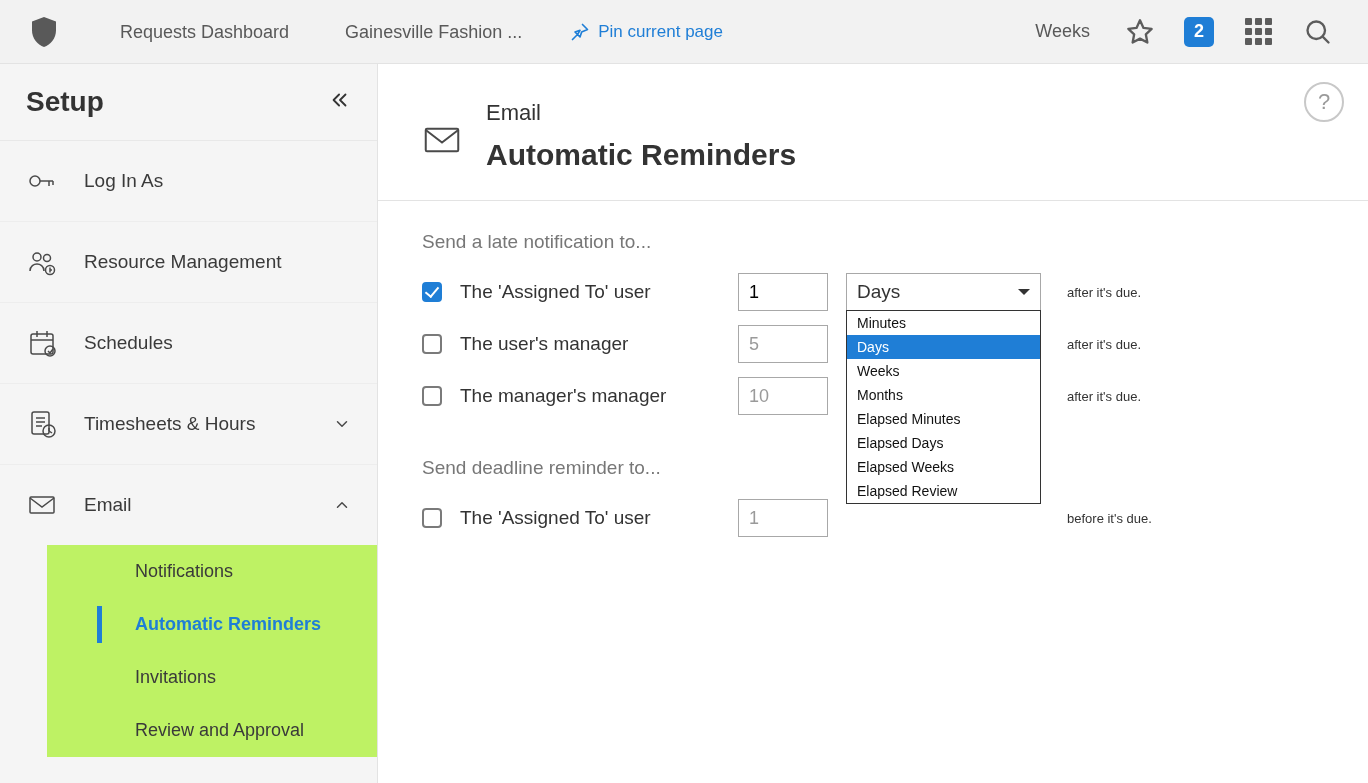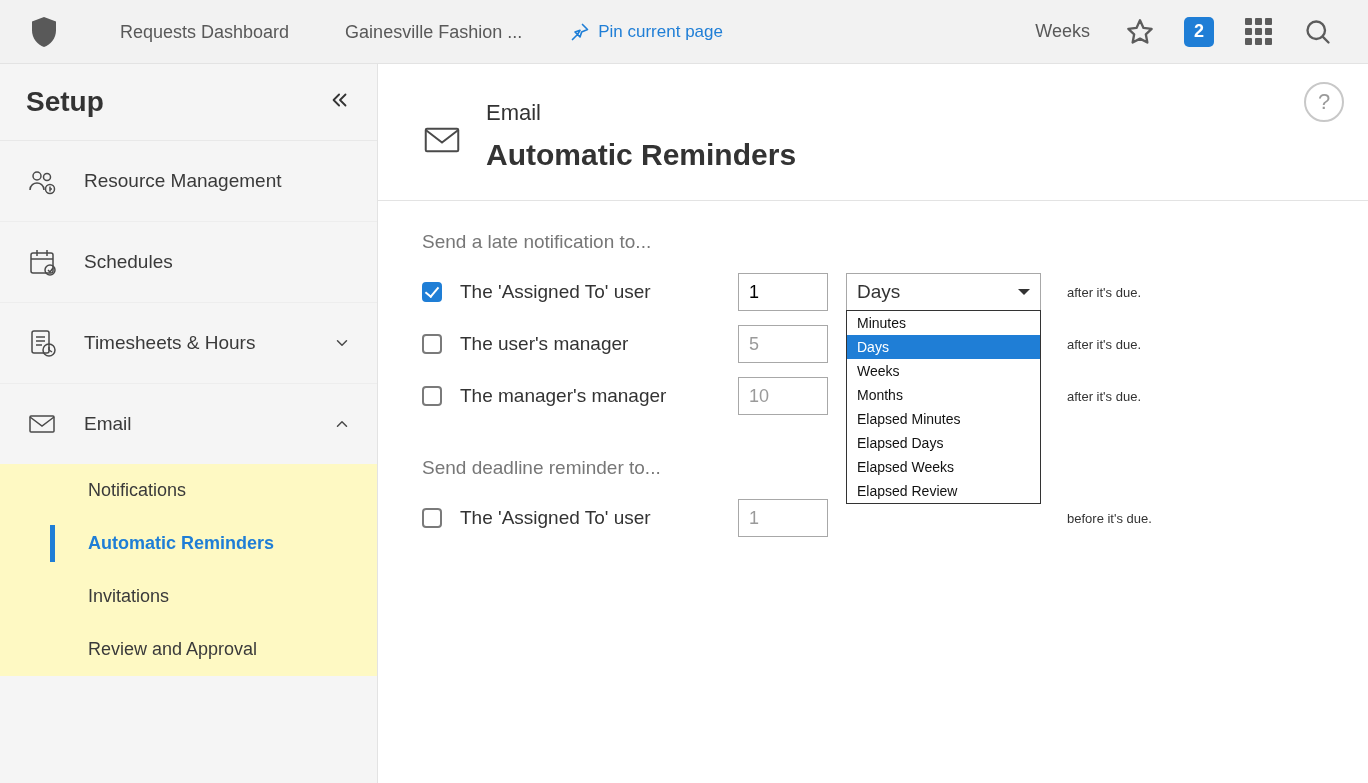--- a/index.html
+++ b/index.html
@@ -26,21 +26,21 @@
 .sidebar-header { display:flex; align-items:center; justify-content:space-between; padding:22px 26px 22px 26px; border-bottom:1px solid #e8e8e8; }
 .sidebar-header h1 { font-size:28px; font-weight:700; color:#333;text-align:right; }
 .collapse-btn { cursor:pointer; }
 .collapse-btn svg { width:22px; height:22px; stroke:#333; fill:none; stroke-width:2; }
 
 .nav-item { display:flex; align-items:center; padding:24px 26px; font-size:19px; color:#3a3a3a; cursor:pointer; border-bottom:1px solid #ededed; gap:26px; }
 .nav-item.no-border { border-bottom:none; }
 .nav-item svg { width:32px; height:32px; stroke:#4a4a4a; fill:none; stroke-width:1.5; flex-shrink:0; }
 .nav-item .chev { margin-left:auto; width:18px; height:18px; }
 
-.sub-items { background:#fef9c3; }
+.sub-items { background:#bef264;margin-left:47px; }
 .sub-item { padding:16px 26px 16px 88px; font-size:18px; color:#3a3a3a; cursor:pointer; position:relative; }
 .sub-item.active { color:#1f7ed6; font-weight:600; }
 .sub-item.active::before { content:""; position:absolute; left:50px; top:8px; bottom:8px; width:5px; background:#1f7ed6; }
 
 
 .content { flex:1; background:#fff; position:relative; overflow:auto; }
 .content-header { display:flex; align-items:flex-start; padding:36px 44px 28px 44px; border-bottom:1px solid #e3e3e3; gap:24px; }
 .content-header .mail-icon { margin-top:20px; }
 .content-header .mail-icon svg { width:40px; height:40px; stroke:#4a4a4a; fill:none; stroke-width:1.6; }
 .content-header .titles .sub { font-size:22px; color:#333; margin-bottom:12px; }
@@ -117,20 +117,29 @@
   <div class="sidebar">
     <div class="sidebar-header">
       <h1>Setup</h1>
       <div class="collapse-btn">
         <svg viewBox="0 0 24 24">
             <path d="M11 6 L5 12 L11 18 M18 6 L12 12 L18 18" stroke-linecap="round" stroke-linejoin="round"></path>
           </svg>
       </div>
     </div>
 
+    <div class="nav-item">
+      <svg viewBox="0 0 32 32">
+          <circle cx="9" cy="16" r="5"></circle>
+          <line x1="14" y1="16" x2="27" y2="16"></line>
+          <line x1="23" y1="16" x2="23" y2="21"></line>
+          <line x1="27" y1="16" x2="27" y2="20"></line>
+        </svg>
+      <span>Log In As</span>
+    </div>
 
     <div class="nav-item">
       <svg viewBox="0 0 32 32">
           <circle cx="11" cy="11" r="4"></circle>
           <circle cx="21" cy="12" r="3.5"></circle>
           <path d="M4 25 C4 20 8 18 11 18 C14 18 18 20 18 25"></path>
           <circle cx="24" cy="24" r="4.5"></circle>
           <line x1="24" y1="21.5" x2="24" y2="26.5"></line>
           <line x1="26" y1="24" x2="24" y2="24"></line>
         </svg>

